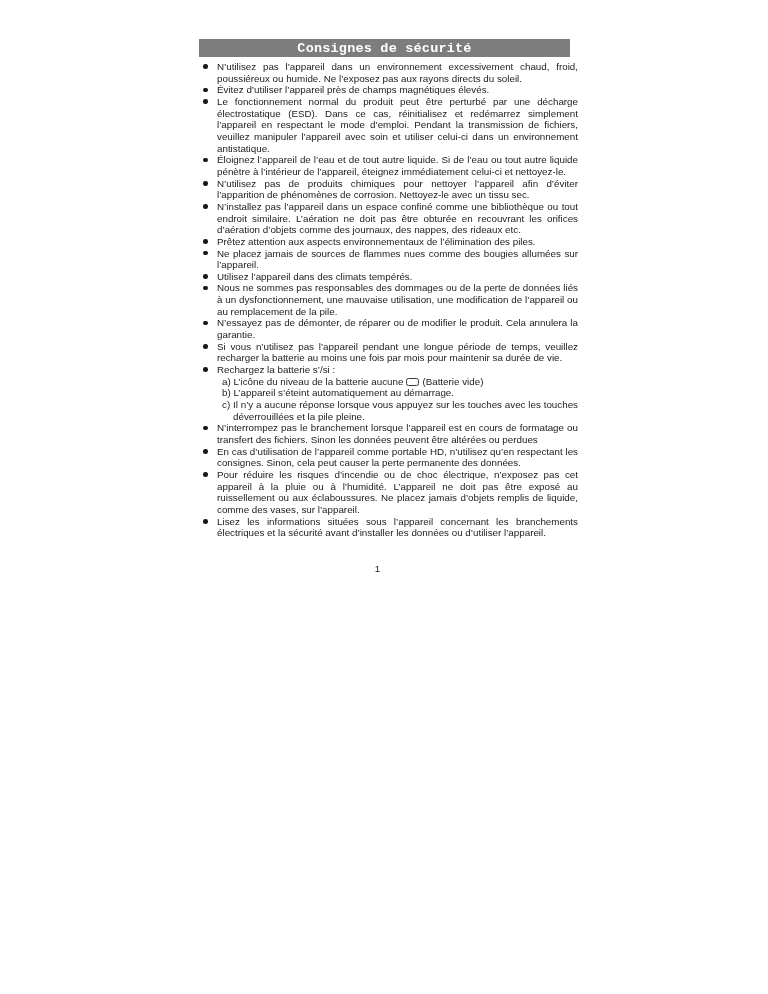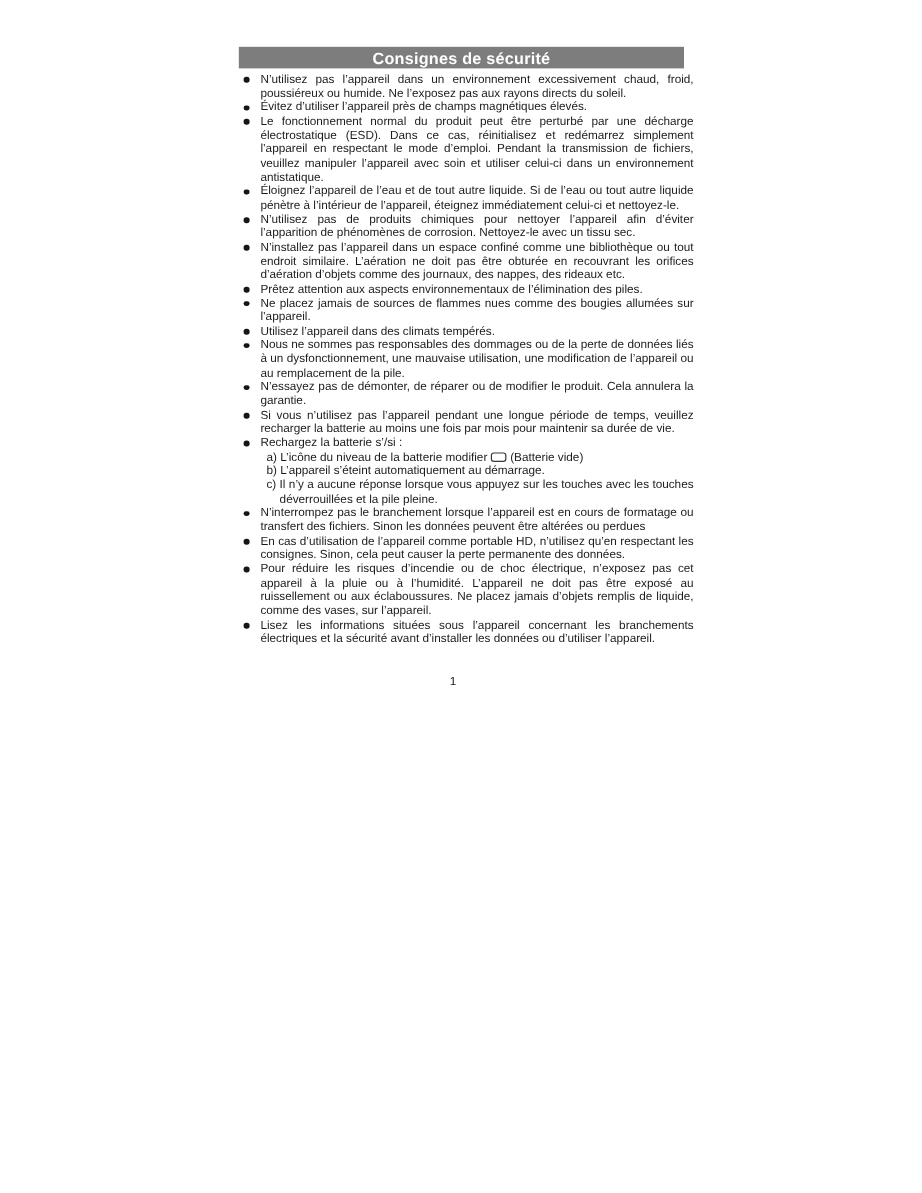--- a/index.html
+++ b/index.html
@@ -14,20 +14,21 @@
   .title-bar {
     position: absolute;
     left: 199px;
     top: 39px;
     width: 371px;
     height: 18px;
     background: #7d7d7d;
     display: flex;
     align-items: center;
     justify-content: center;
+    font-family: Liberation Mono, monospace;
   }
   .title-text {
     color: #ffffff;
     font-weight: bold;
     font-size: 13.5px;
     letter-spacing: 0.2px;
     white-space: nowrap;
   }
   .content {
     position: absolute;
@@ -94,21 +95,21 @@
       <li class="safety-item"><span class="bullet"></span><span>Éloignez l’appareil de l’eau et de tout autre liquide. Si de l’eau ou tout autre liquide pénètre à l’intérieur de l’appareil, éteignez immédiatement celui-ci et nettoyez-le.</span></li>
       <li class="safety-item"><span class="bullet"></span><span>N’utilisez pas de produits chimiques pour nettoyer l’appareil afin d’éviter l’apparition de phénomènes de corrosion. Nettoyez-le avec un tissu sec.</span></li>
       <li class="safety-item"><span class="bullet"></span><span>N’installez pas l’appareil dans un espace confiné comme une bibliothèque ou tout endroit similaire. L’aération ne doit pas être obturée en recouvrant les orifices d’aération d’objets comme des journaux, des nappes, des rideaux etc.</span></li>
       <li class="safety-item"><span class="bullet"></span><span>Prêtez attention aux aspects environnementaux de l’élimination des piles.</span></li>
       <li class="safety-item"><span class="bullet"></span><span>Ne placez jamais de sources de flammes nues comme des bougies allumées sur l’appareil.</span></li>
       <li class="safety-item"><span class="bullet"></span><span>Utilisez l’appareil dans des climats tempérés.</span></li>
       <li class="safety-item"><span class="bullet"></span><span>Nous ne sommes pas responsables des dommages ou de la perte de données liés à un dysfonctionnement, une mauvaise utilisation, une modification de l’appareil ou au remplacement de la pile.</span></li>
       <li class="safety-item"><span class="bullet"></span><span>N’essayez pas de démonter, de réparer ou de modifier le produit. Cela annulera la garantie.</span></li>
       <li class="safety-item"><span class="bullet"></span><span>Si vous n’utilisez pas l’appareil pendant une longue période de temps, veuillez recharger la batterie au moins une fois par mois pour maintenir sa durée de vie.</span></li>
       <li class="safety-item"><span class="bullet"></span><span>Rechargez la batterie s’/si :</span><div class="sub-list">
-          <div class="sub-item"><span>a)</span> <span>L’icône du niveau de la batterie modifier</span><span class="battery-icon"></span><span>(Batterie vide)</span></div>
+          <div class="sub-item"><span>a)</span> <span>L’icône du niveau de la batterie aucune</span><span class="battery-icon"></span><span>(Batterie vide)</span></div>
           <div class="sub-item"><span>b)</span> <span>L’appareil s’éteint automatiquement au démarrage.</span></div>
           <div class="sub-item"><span>c)</span> <span>Il n’y a aucune réponse lorsque vous appuyez sur les touches avec les touches déverrouillées et la pile pleine.</span></div>
         </div></li>
       <li class="safety-item"><span class="bullet"></span><span>N’interrompez pas le branchement lorsque l’appareil est en cours de formatage ou transfert des fichiers. Sinon les données peuvent être altérées ou perdues</span></li>
       <li class="safety-item"><span class="bullet"></span><span>En cas d’utilisation de l’appareil comme portable HD, n’utilisez qu’en respectant les consignes. Sinon, cela peut causer la perte permanente des données.</span></li>
       <li class="safety-item"><span class="bullet"></span><span>Pour réduire les risques d’incendie ou de choc électrique, n’exposez pas cet appareil à la pluie ou à l’humidité. L’appareil ne doit pas être exposé au ruissellement ou aux éclaboussures. Ne placez jamais d’objets remplis de liquide, comme des vases, sur l’appareil.</span></li>
       <li class="safety-item"><span class="bullet"></span><span>Lisez les informations situées sous l’appareil concernant les branchements électriques et la sécurité avant d’installer les données ou d’utiliser l’appareil.</span></li>
     </ul>
 </div>
 

